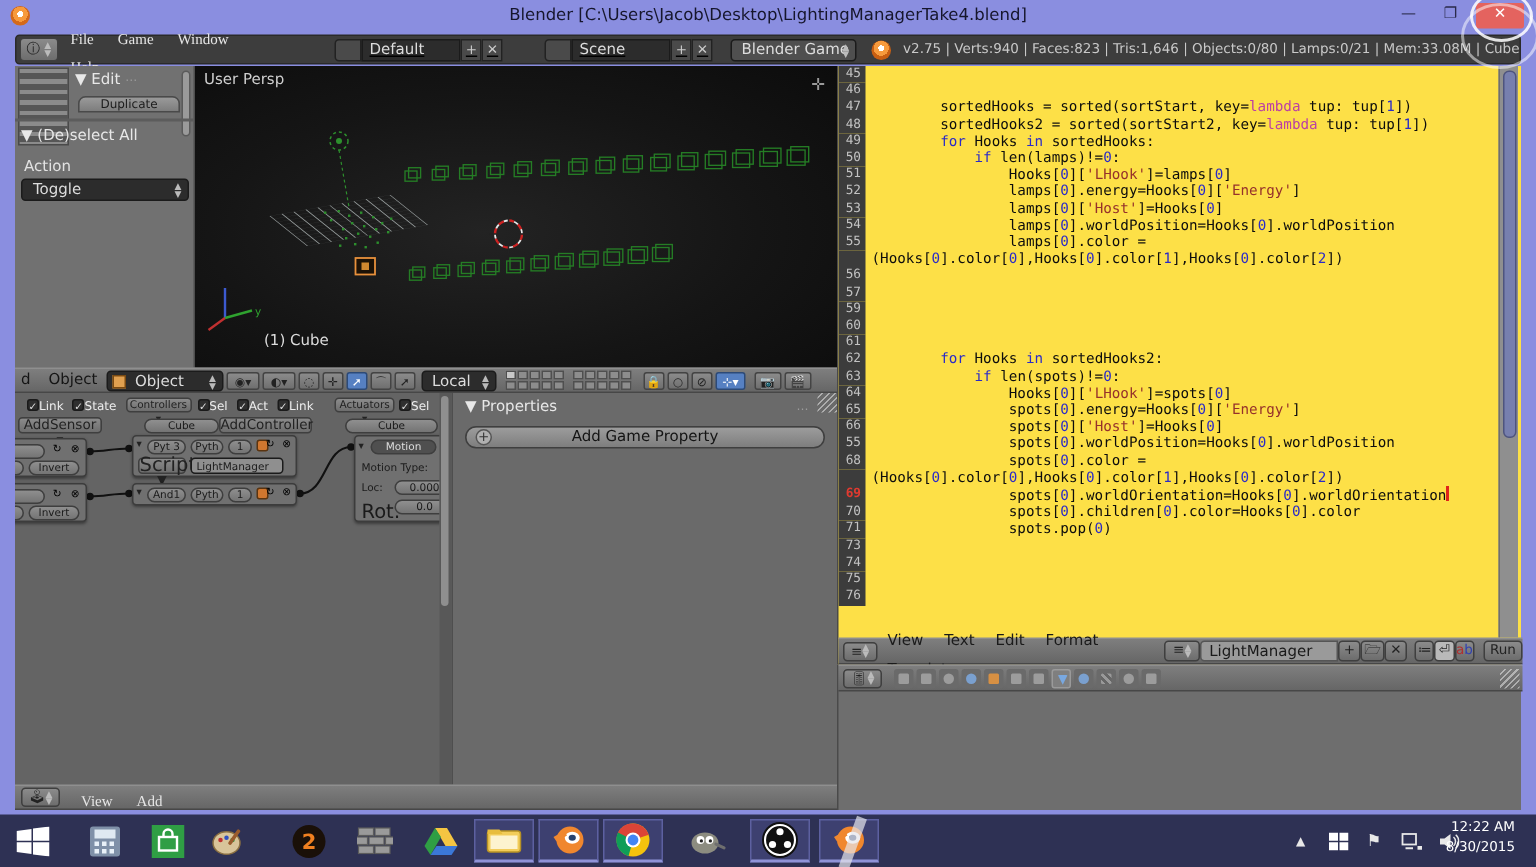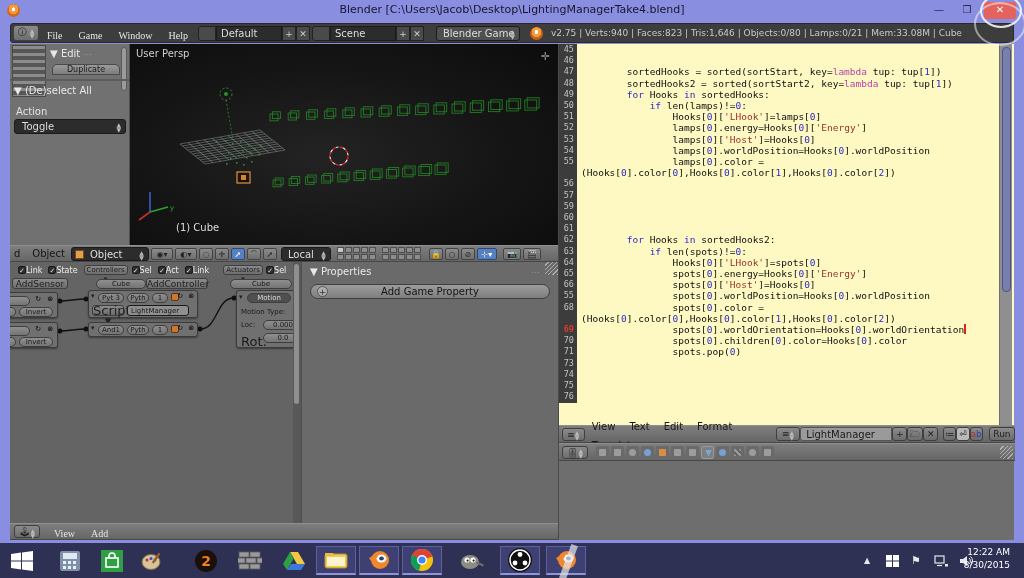--- a/index.html
+++ b/index.html
@@ -30,21 +30,21 @@
   .lbl-dark { font-size:10px; color:#151515; }
   .corner { width:13px; height:13px;
     background:repeating-linear-gradient(135deg, transparent 0 2px, rgba(255,255,255,.45) 2px 3px); }
 
   
   #infobar { left:10px; top:23px; width:1004px; height:20px; background:#3d3d3d; border-radius:3px;
              border:1px solid #2a2a2a; display:flex; align-items:center; }
   #editor-btn-info { width:26px; height:16px; margin-left:2px; }
   .updown { font-size:6px; color:#bbb; line-height:5px; display:inline-block; vertical-align:middle; }
   #info-stats { font-size:9px; color:#c9c9c9; margin-left:8px; white-space:nowrap; }
-  .selwrap { display:flex; align-items:center; margin-left:2px; }
+  .selwrap { display:flex; align-items:center; margin-left:28px;text-decoration:underline; }
   .selwrap .icon-sq { width:18px; height:15px; background:#4a4a4a; border:1px solid #222; border-radius:3px 0 0 3px; }
   .selwrap .namefield { width:66px; height:15px; line-height:14px; padding-left:4px; border-radius:0; }
   .selwrap .sbtn { width:14px; height:15px; line-height:14px; background:#4a4a4a; border:1px solid #222;
                    color:#ccc; font-size:9px; text-align:center; }
   #engine-field { width:84px; height:15px; line-height:14px; padding-left:6px; margin-left:12px;
                   background:#4f4f4f; border-radius:3px; position:relative; }
   #blender-logo-small { width:13px; height:13px; border-radius:50%; margin-left:10px;
     background:radial-gradient(circle at 50% 40%, #fff 0 2px, #f79a3c 2px 5px, #c95f12 5px); }
 
   
@@ -97,21 +97,21 @@
   .brick-pill { background:linear-gradient(#8f8f8f,#747474); border:1px solid #3e3e3e; border-radius:6px;
                 font-size:7px; color:#1a1a1a; text-align:center; line-height:9px; height:10px; }
   .logic-chk-lbl { font-size:8px; color:#ededed; margin-right:6px; }
   #agp-btn { left:8px; top:22px; width:240px; height:15px; background:linear-gradient(#9c9c9c,#7e7e7e);
              border:1px solid #3f3f3f; border-radius:8px; text-align:center; font-size:10px; color:#141414; line-height:14px;}
   #agp-plus { position:absolute; left:6px; top:1px; width:11px; height:11px; border:1px solid #555; border-radius:50%;
               font-size:9px; line-height:10px; color:#333; background:#b0b0b0; }
 
   
   #right-col { left:548px; top:0; width:456px; height:496px; }
-  #texted { left:0; top:0; width:456px; height:399px; background:#fef9c3; border-left:1px solid #4a4a4a;}
+  #texted { left:0; top:0; width:456px; height:399px; background:#fde047; border-left:1px solid #4a4a4a;}
   #code-wrap { left:0; top:0; width:440px; height:381px; overflow:hidden;
                font-family:"DejaVu Sans Mono","Liberation Mono",monospace; font-size:9.5px; line-height:11.2px; }
   .crow { white-space:pre; display:flex; }
   .cgut { width:18px; flex:0 0 18px; background:#3c3c3c; color:#c3c3c3; text-align:right; padding-right:3px;
           font-size:8.5px; }
   .cgut.cur { color:#e03a30; font-weight:bold; }
   .ctext { padding-left:4px; color:#0d0d0d; }
   .tk { color:#2a2ac8; } .tn { color:#2a2ac8; } .ts { color:#96312b; } .tl { color:#bb3fa5; }
   .caret { display:inline-block; width:2px; height:10px; background:#e0241a; vertical-align:-1px; }
   #ted-scroll { left:440px; top:0; width:13px; height:381px; background:#8f8f8f; border-left:1px solid #6f6f6f;}

